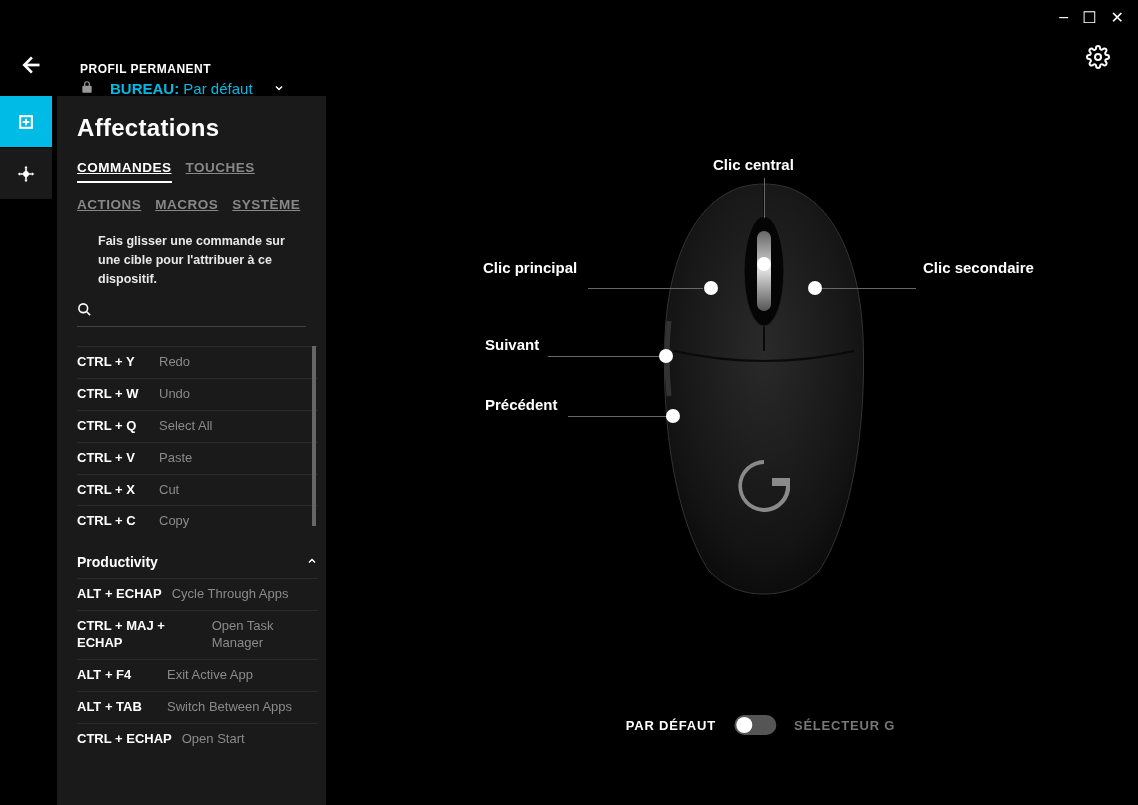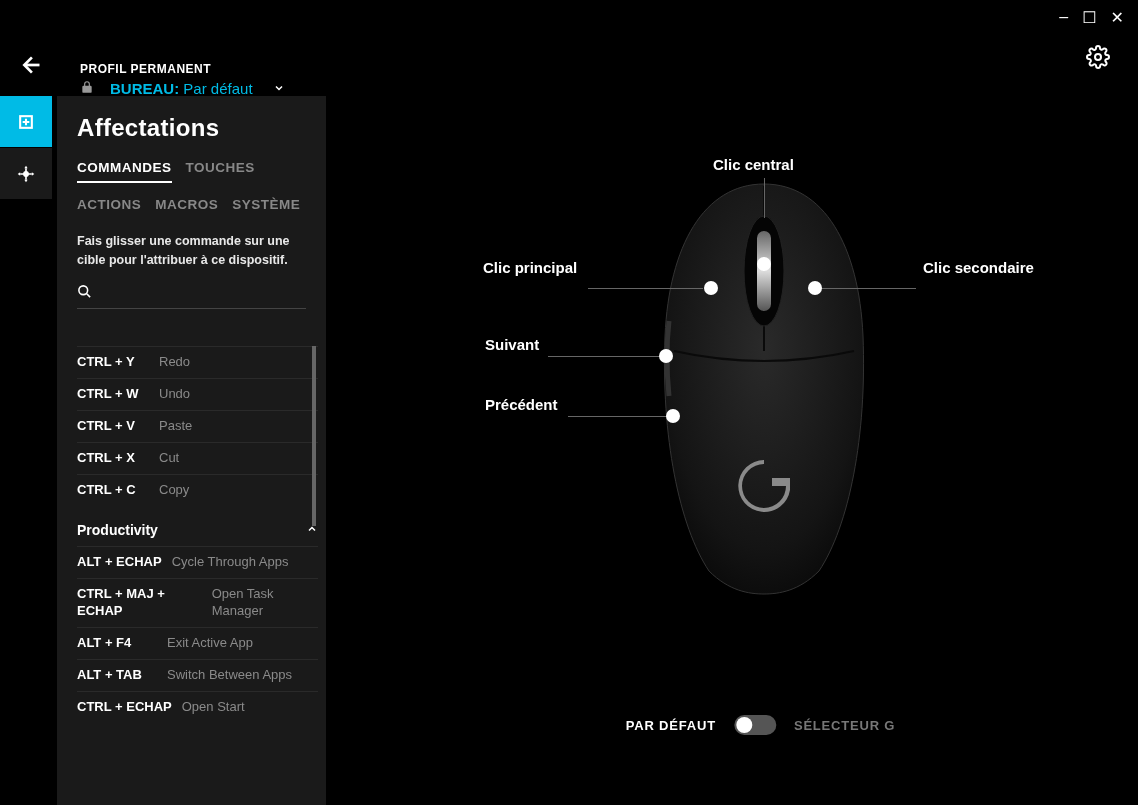--- a/index.html
+++ b/index.html
@@ -56,23 +56,23 @@
   .panel {
     position: absolute; top: 96px; left: 57px;
     width: 269px; height: 709px;
     background: #1a1a1a;
     padding: 18px 0 0 0;
     overflow: hidden;
   }
   .panel-inner { padding: 0 20px; height: 100%; overflow: hidden; position: relative; }
   .panel-title { font-size: 24px; font-weight: 700; margin-bottom: 18px; letter-spacing: .3px; }
   .tabs { display: flex; flex-wrap: wrap; gap: 14px; margin-bottom: 14px; }
-  .tab { font-size: 13.5px; font-weight: 700; color: #888; letter-spacing: .5px; cursor: pointer; padding-bottom: 6px; }
+  .tab { font-size: 13.5px; font-weight: 700; color: #888; letter-spacing: .5px; cursor: pointer; padding-bottom: 6px; text-decoration: underline; }
   .tab.active { color: #fff; border-bottom: 2px solid #fff; }
-  .hint { font-size: 12.5px; color: #e8e8e8; line-height: 1.5; margin-bottom: 14px; font-weight: 600; }
+  .hint { font-size: 12.5px; color: #e8e8e8; line-height: 1.5; margin-bottom: 14px; font-weight: 600; margin-left: 21px; }
   .search-row { display: flex; align-items: center; gap: 10px; border-bottom: 1px solid #444; padding-bottom: 6px; margin-bottom: 14px; }
   .search-row input {
     flex: 1; background: transparent; border: none; outline: none;
     color: #aaa; font-size: 14px;
   }
   .search-row .mag { color: #fff; font-size: 14px; }
   .list-wrap { position: absolute; left: 20px; right: 8px; top: 232px; bottom: 0; overflow: hidden; }
   .scroll-thumb {
     position: absolute; right: 2px; top: 0; width: 4px; height: 180px;
     background: #666;
@@ -204,20 +204,24 @@
 
       <div class="cmd-row">
           <span class="cmd-key">CTRL + Y</span>
           <span class="cmd-lbl">Redo</span>
         </div>
       <div class="cmd-row">
           <span class="cmd-key">CTRL + W</span>
           <span class="cmd-lbl">Undo</span>
         </div>
       <div class="cmd-row">
+          <span class="cmd-key">CTRL + Q</span>
+          <span class="cmd-lbl">Select All</span>
+        </div>
+      <div class="cmd-row">
           <span class="cmd-key">CTRL + V</span>
           <span class="cmd-lbl">Paste</span>
         </div>
       <div class="cmd-row">
           <span class="cmd-key">CTRL + X</span>
           <span class="cmd-lbl">Cut</span>
         </div>
       <div class="cmd-row">
           <span class="cmd-key">CTRL + C</span>
           <span class="cmd-lbl">Copy</span>

